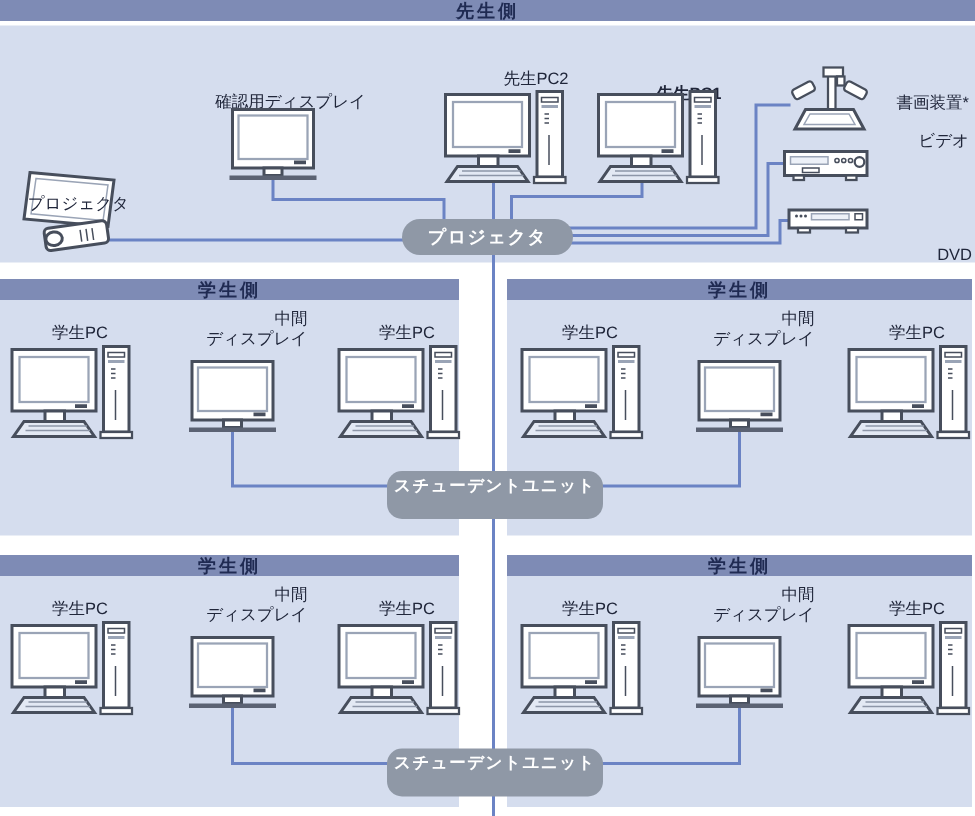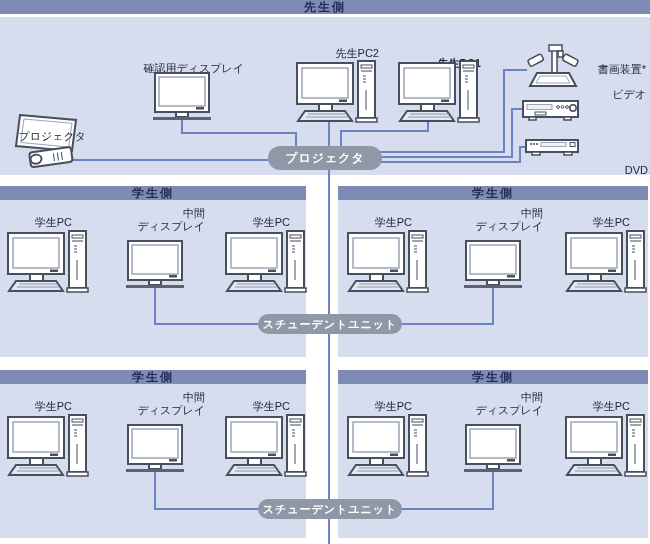--- a/index.html
+++ b/index.html
@@ -24,21 +24,21 @@
   }
   .label.left-align { text-align:right; }
   .dev { position:absolute; z-index:2; }
   .wires { position:absolute; left:0; top:0; z-index:1; }
   .wires polyline { fill:none; stroke:var(--wire,#6b83c4); stroke-width:2; }
   .badge {
     position:absolute; background:var(--badge-bg,#8f98a6); color:var(--badge-text,#fff);
     font-weight:bold; text-align:center; z-index:3;
   }
   .badge.master { width:114px; height:24px; line-height:24px; border-radius:12px; font-size:12px; letter-spacing:1px; }
-  .badge.student { width:144px; height:20px; line-height:20px; border-radius:10px; font-size:11px; letter-spacing:1px; }
+  .badge.student { width:144px; height:32px; line-height:20px; border-radius:10px; font-size:11px; letter-spacing:1px; }
   .defs-hidden { position:absolute; width:0; height:0; overflow:hidden; }
 </style>
 </head>
 <body>
 
 <svg class="defs-hidden" aria-hidden="true">
   <defs>
     <symbol id="sym-pc" viewBox="0 0 84 64">
       <polygon points="10,51 50,51 57,61 3,61" fill="#e3e9f4" stroke="#474e5c" stroke-width="2"></polygon>
       <path d="M13,54 L52,54 M11,57 L54,57" stroke="#8d96a8" stroke-width="1" fill="none"></path>

